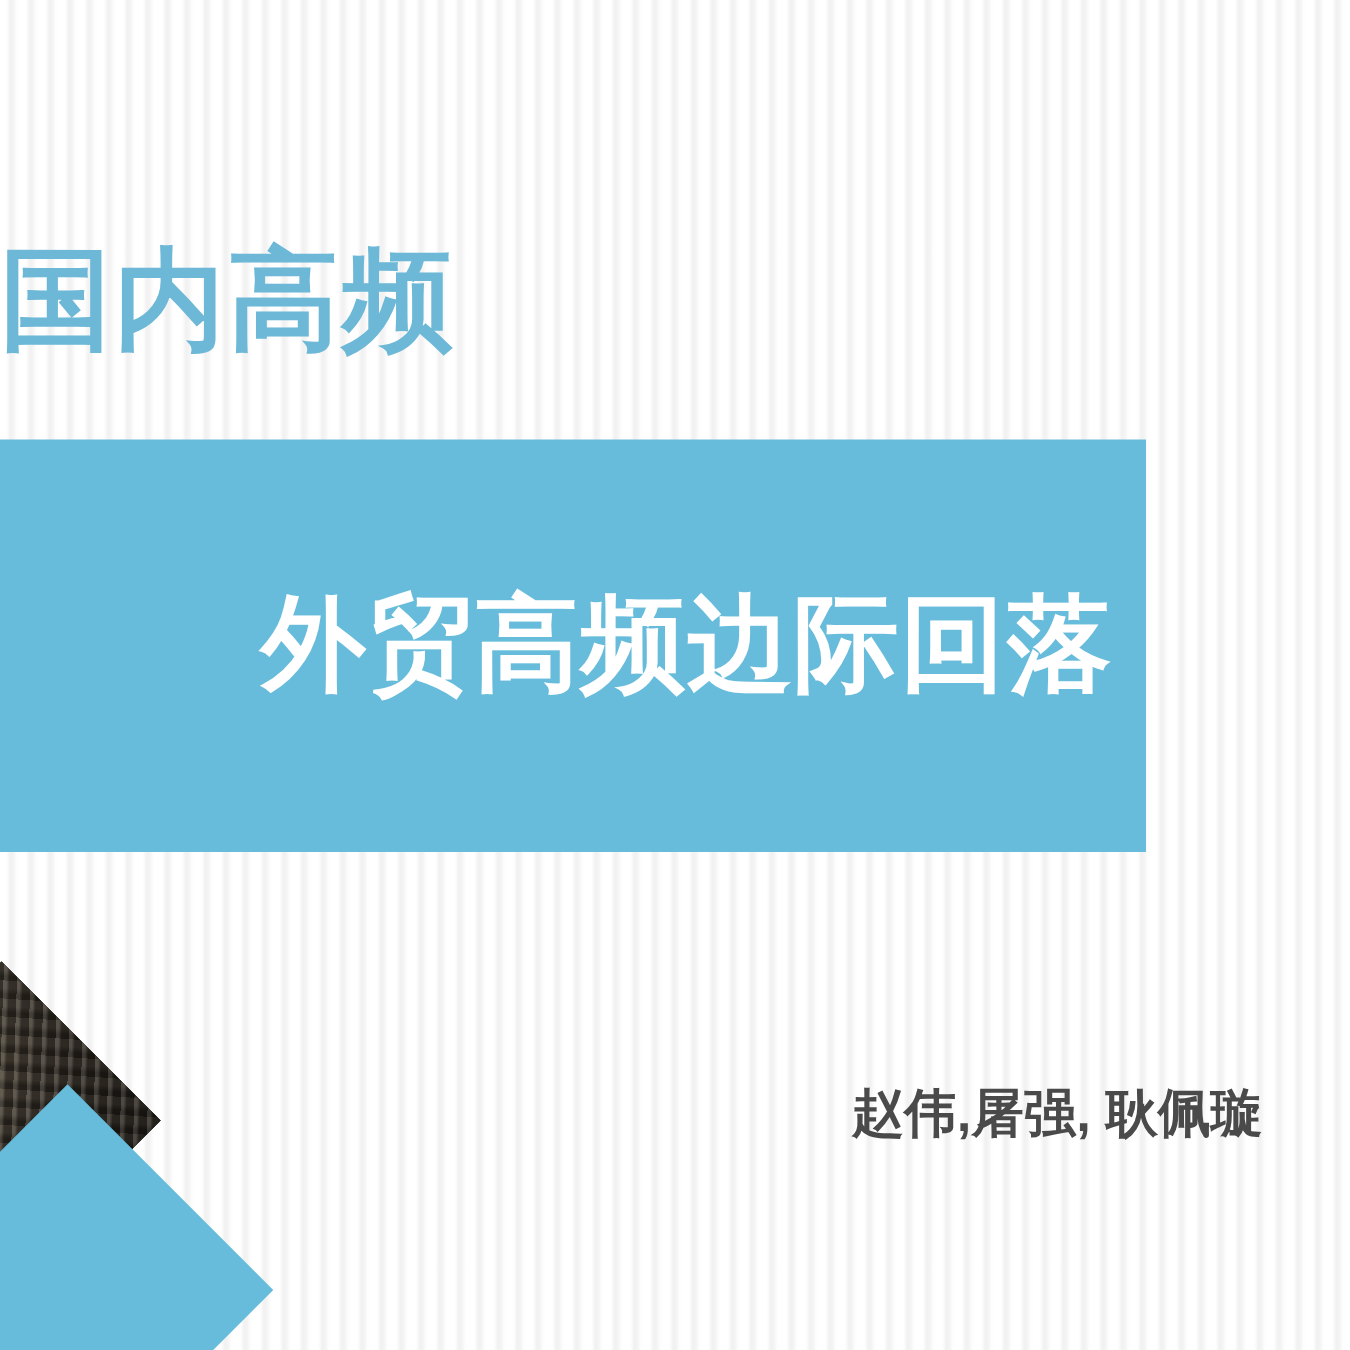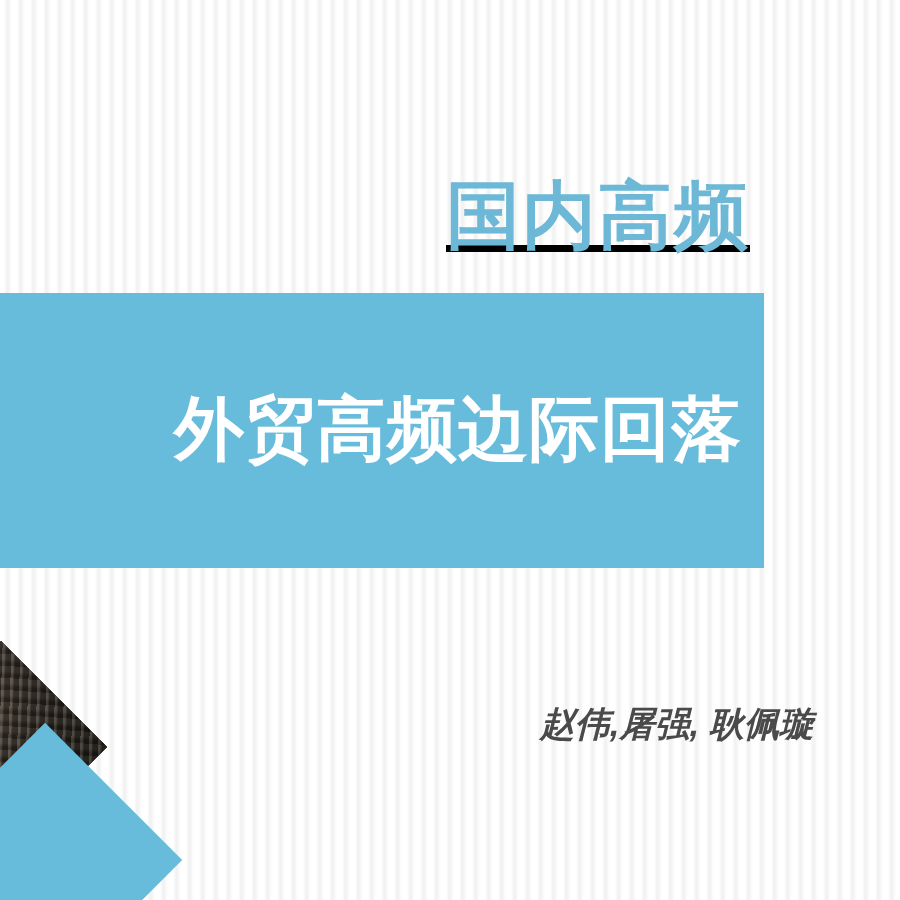--- a/index.html
+++ b/index.html
@@ -35,26 +35,25 @@
       #fdfdfd 11px,
       #ffffff 13px
     );
   }
 
   
   #title-block {
     position: absolute;
     left: 0;
     right: 150px;
-    top: 166px;
+    top: 150px;
     height: 100px;
     display: flex;
     align-items: center;
-    justify-content: flex-end;
-    text-decoration: underline;
+    justify-content: flex-start;
   }
   #title-text {
     font-size: 74px;
     font-weight: bold;
     color: #6cb8d6;
     letter-spacing: 2px;
     line-height: 1;
     white-space: nowrap;
   }
 
@@ -84,27 +83,26 @@
     letter-spacing: 1px;
     line-height: 1;
     white-space: nowrap;
     transform: translateY(-2px);
   }
 
   
   #authors-block {
     position: absolute;
     left: 0;
-    right: 86px;
+    right: 58px;
     top: 706px;
     height: 54px;
     display: flex;
-    align-items: flex-start;
+    align-items: flex-end;
     justify-content: flex-end;
-    font-style: italic;
   }
   #authors-text {
     font-size: 35px;
     font-weight: bold;
     color: #4a4a4a;
     letter-spacing: 0px;
     line-height: 1;
     white-space: nowrap;
   }
 

